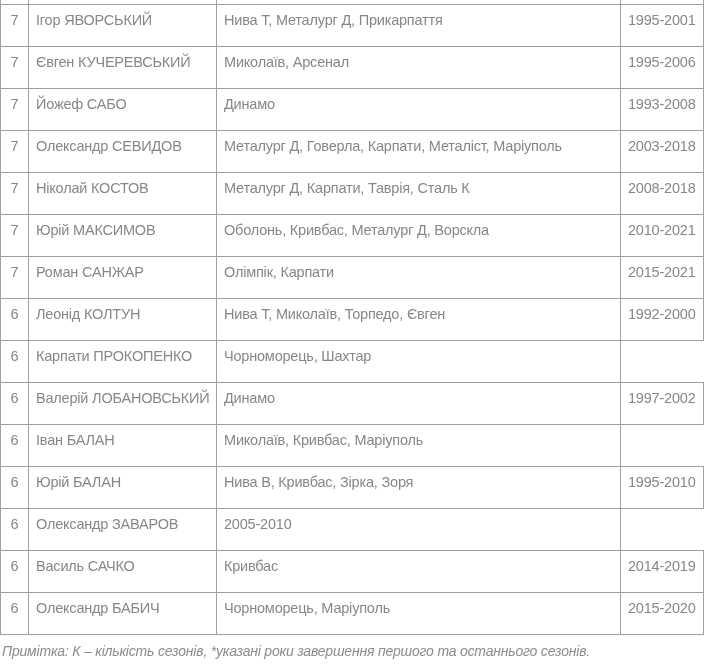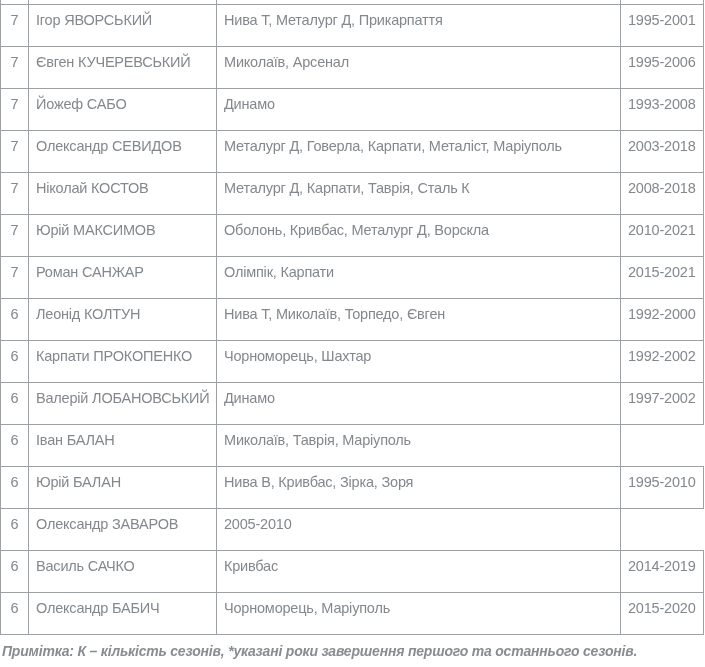--- a/index.html
+++ b/index.html
@@ -44,21 +44,21 @@
   }
   .cell.c-k {
     text-align: center;
     padding-left: 0;
     padding-right: 0;
   }
   .note {
     margin: 8px 0 0 2px;
     font-size: 14px;
     font-style: italic;
-    font-weight: bold;
+    font-weight: normal;
     letter-spacing: -0.2px;
     color: #878d92;
   }
 </style>
 </head>
 <body>
 
 <div class="page">
 
   <div class="table">
@@ -124,34 +124,33 @@
         <div class="cell c-k">6</div>
         <div class="cell c-name">Леонід КОЛТУН</div>
         <div class="cell c-clubs">Нива Т, Миколаїв, Торпедо, Євген</div>
         <div class="cell c-years">1992-2000</div>
       </div>
 
       <div class="row data-row">
         <div class="cell c-k">6</div>
         <div class="cell c-name">Карпати ПРОКОПЕНКО</div>
         <div class="cell c-clubs">Чорноморець, Шахтар</div>
-        <div class="cell c-years">1992-2002</div>
       </div>
 
       <div class="row data-row">
         <div class="cell c-k">6</div>
         <div class="cell c-name">Валерій ЛОБАНОВСЬКИЙ</div>
         <div class="cell c-clubs">Динамо</div>
         <div class="cell c-years">1997-2002</div>
       </div>
 
       <div class="row data-row">
         <div class="cell c-k">6</div>
         <div class="cell c-name">Іван БАЛАН</div>
-        <div class="cell c-clubs">Миколаїв, Таврія, Маріуполь</div>
+        <div class="cell c-clubs">Миколаїв, Кривбас, Маріуполь</div>
       </div>
 
       <div class="row data-row">
         <div class="cell c-k">6</div>
         <div class="cell c-name">Юрій БАЛАН</div>
         <div class="cell c-clubs">Нива В, Кривбас, Зірка, Зоря</div>
         <div class="cell c-years">1995-2010</div>
       </div>
 
       <div class="row data-row">

